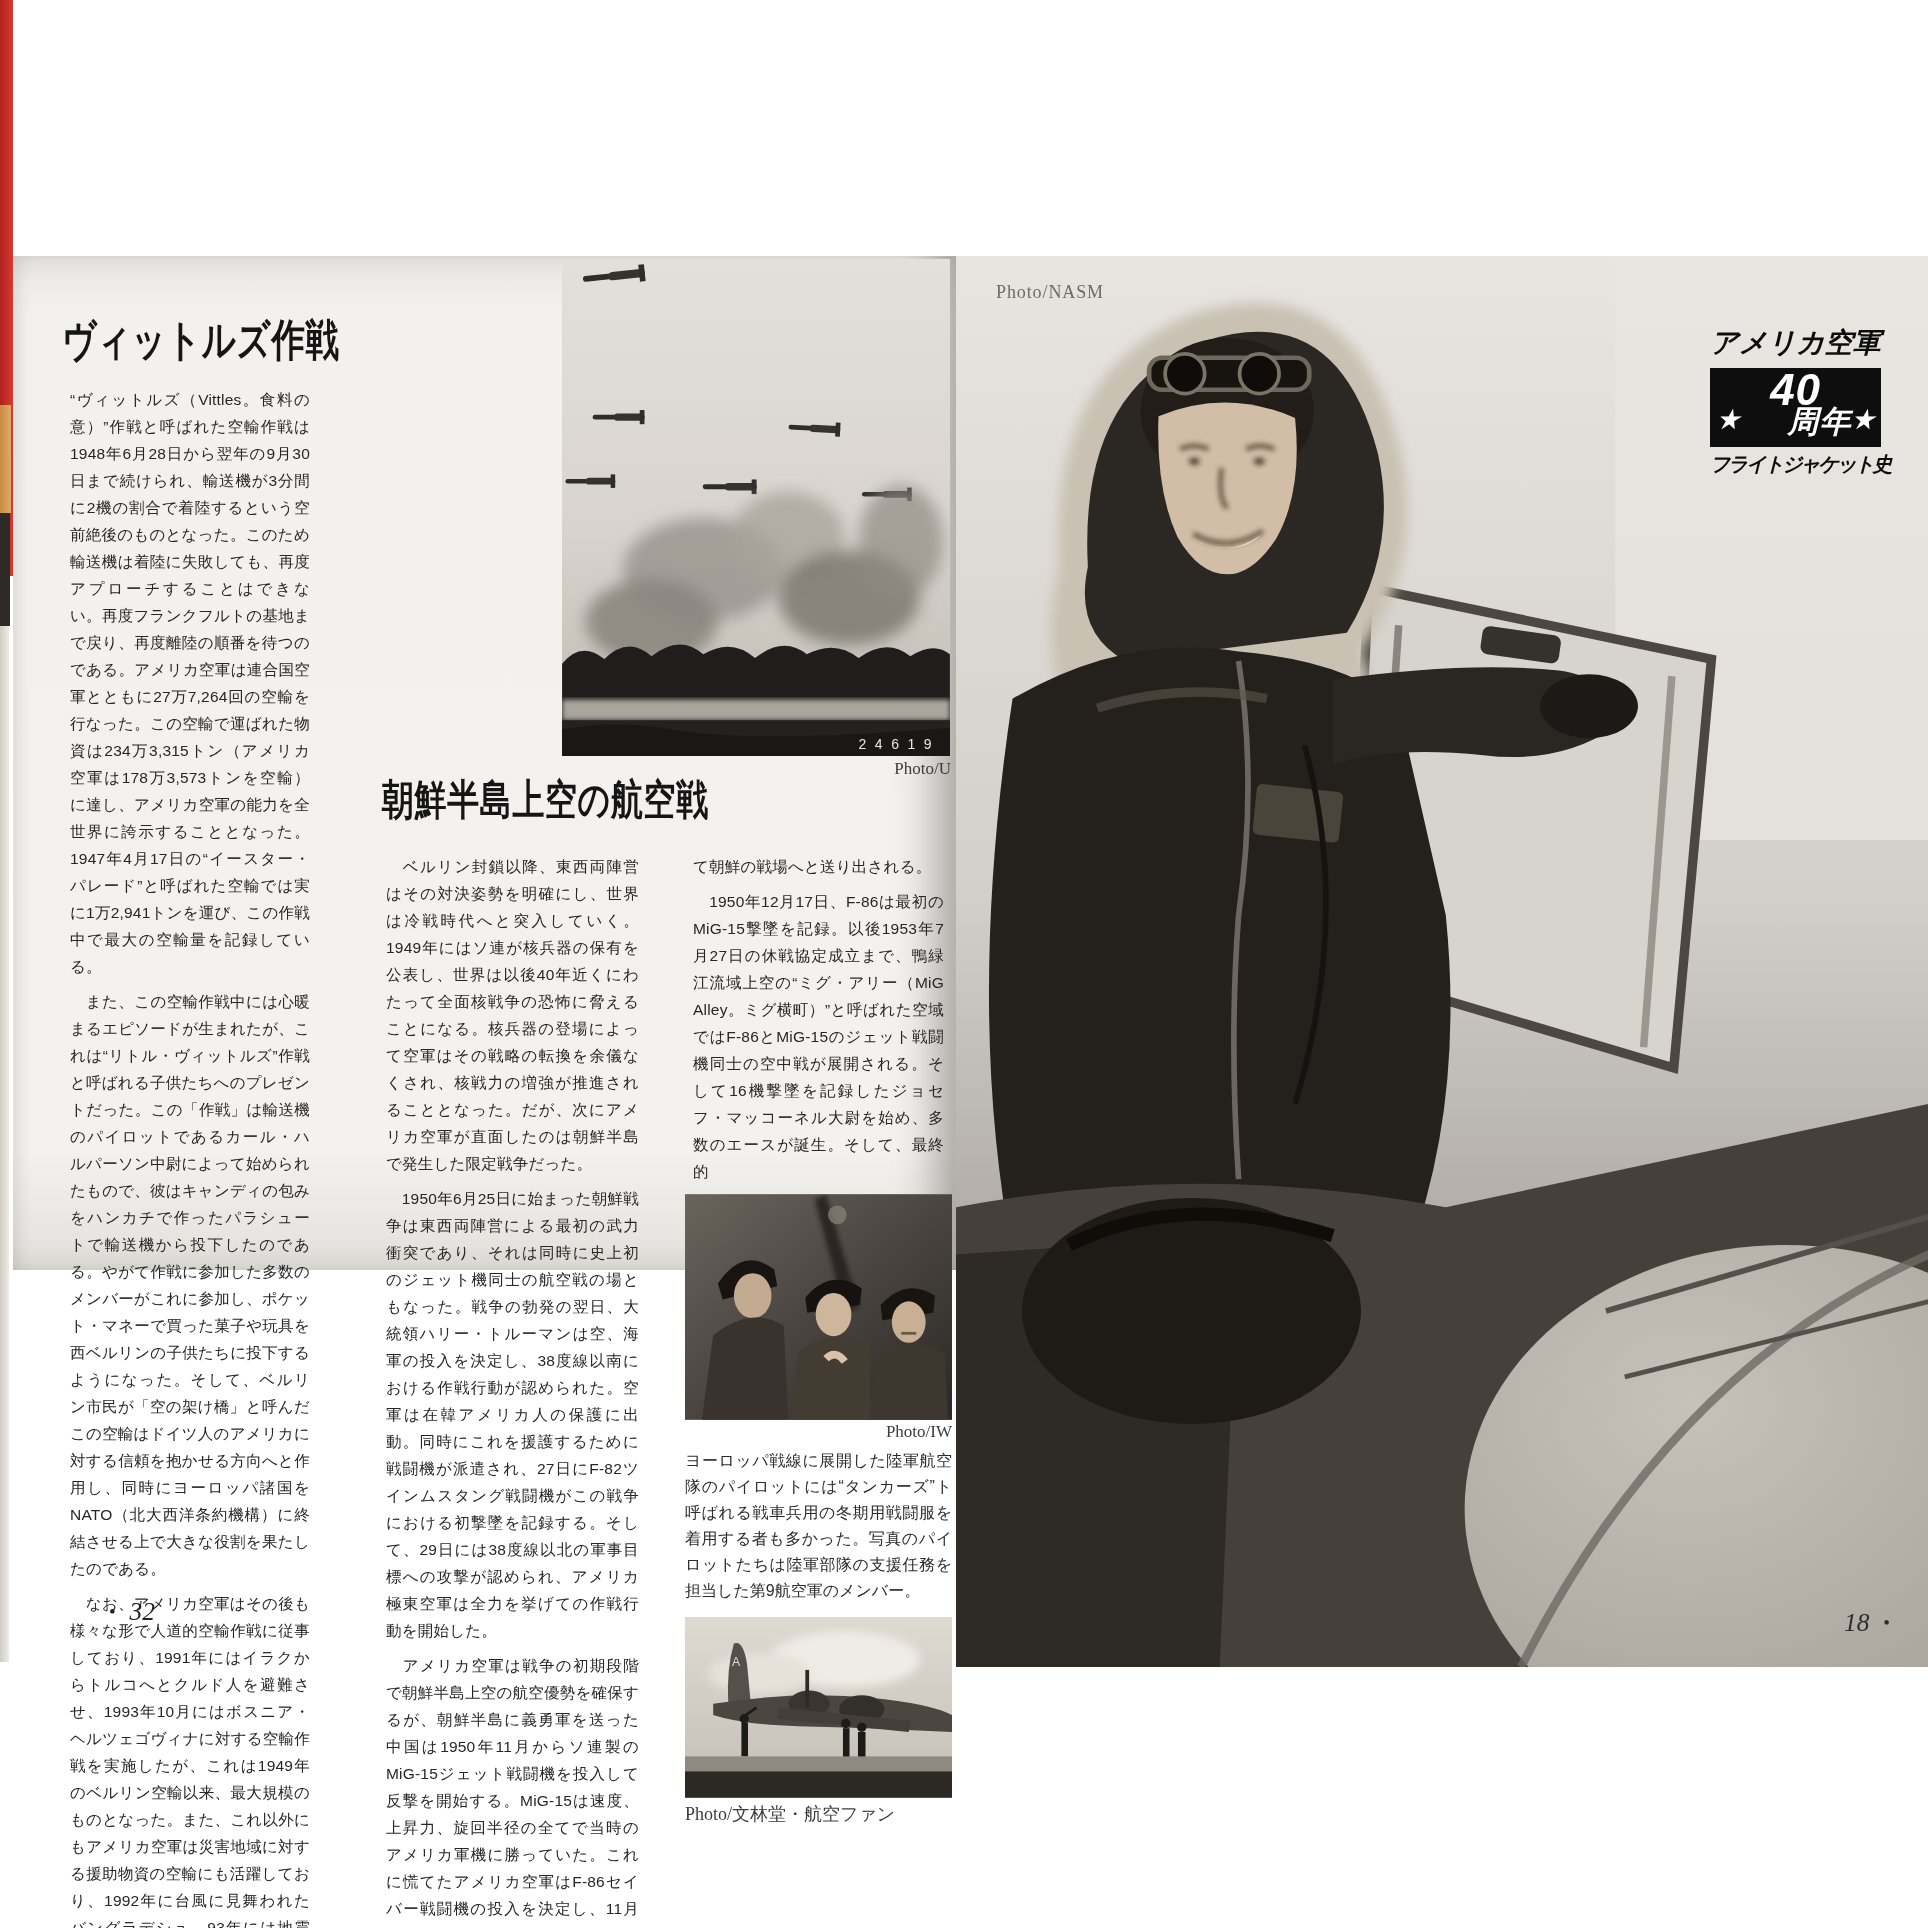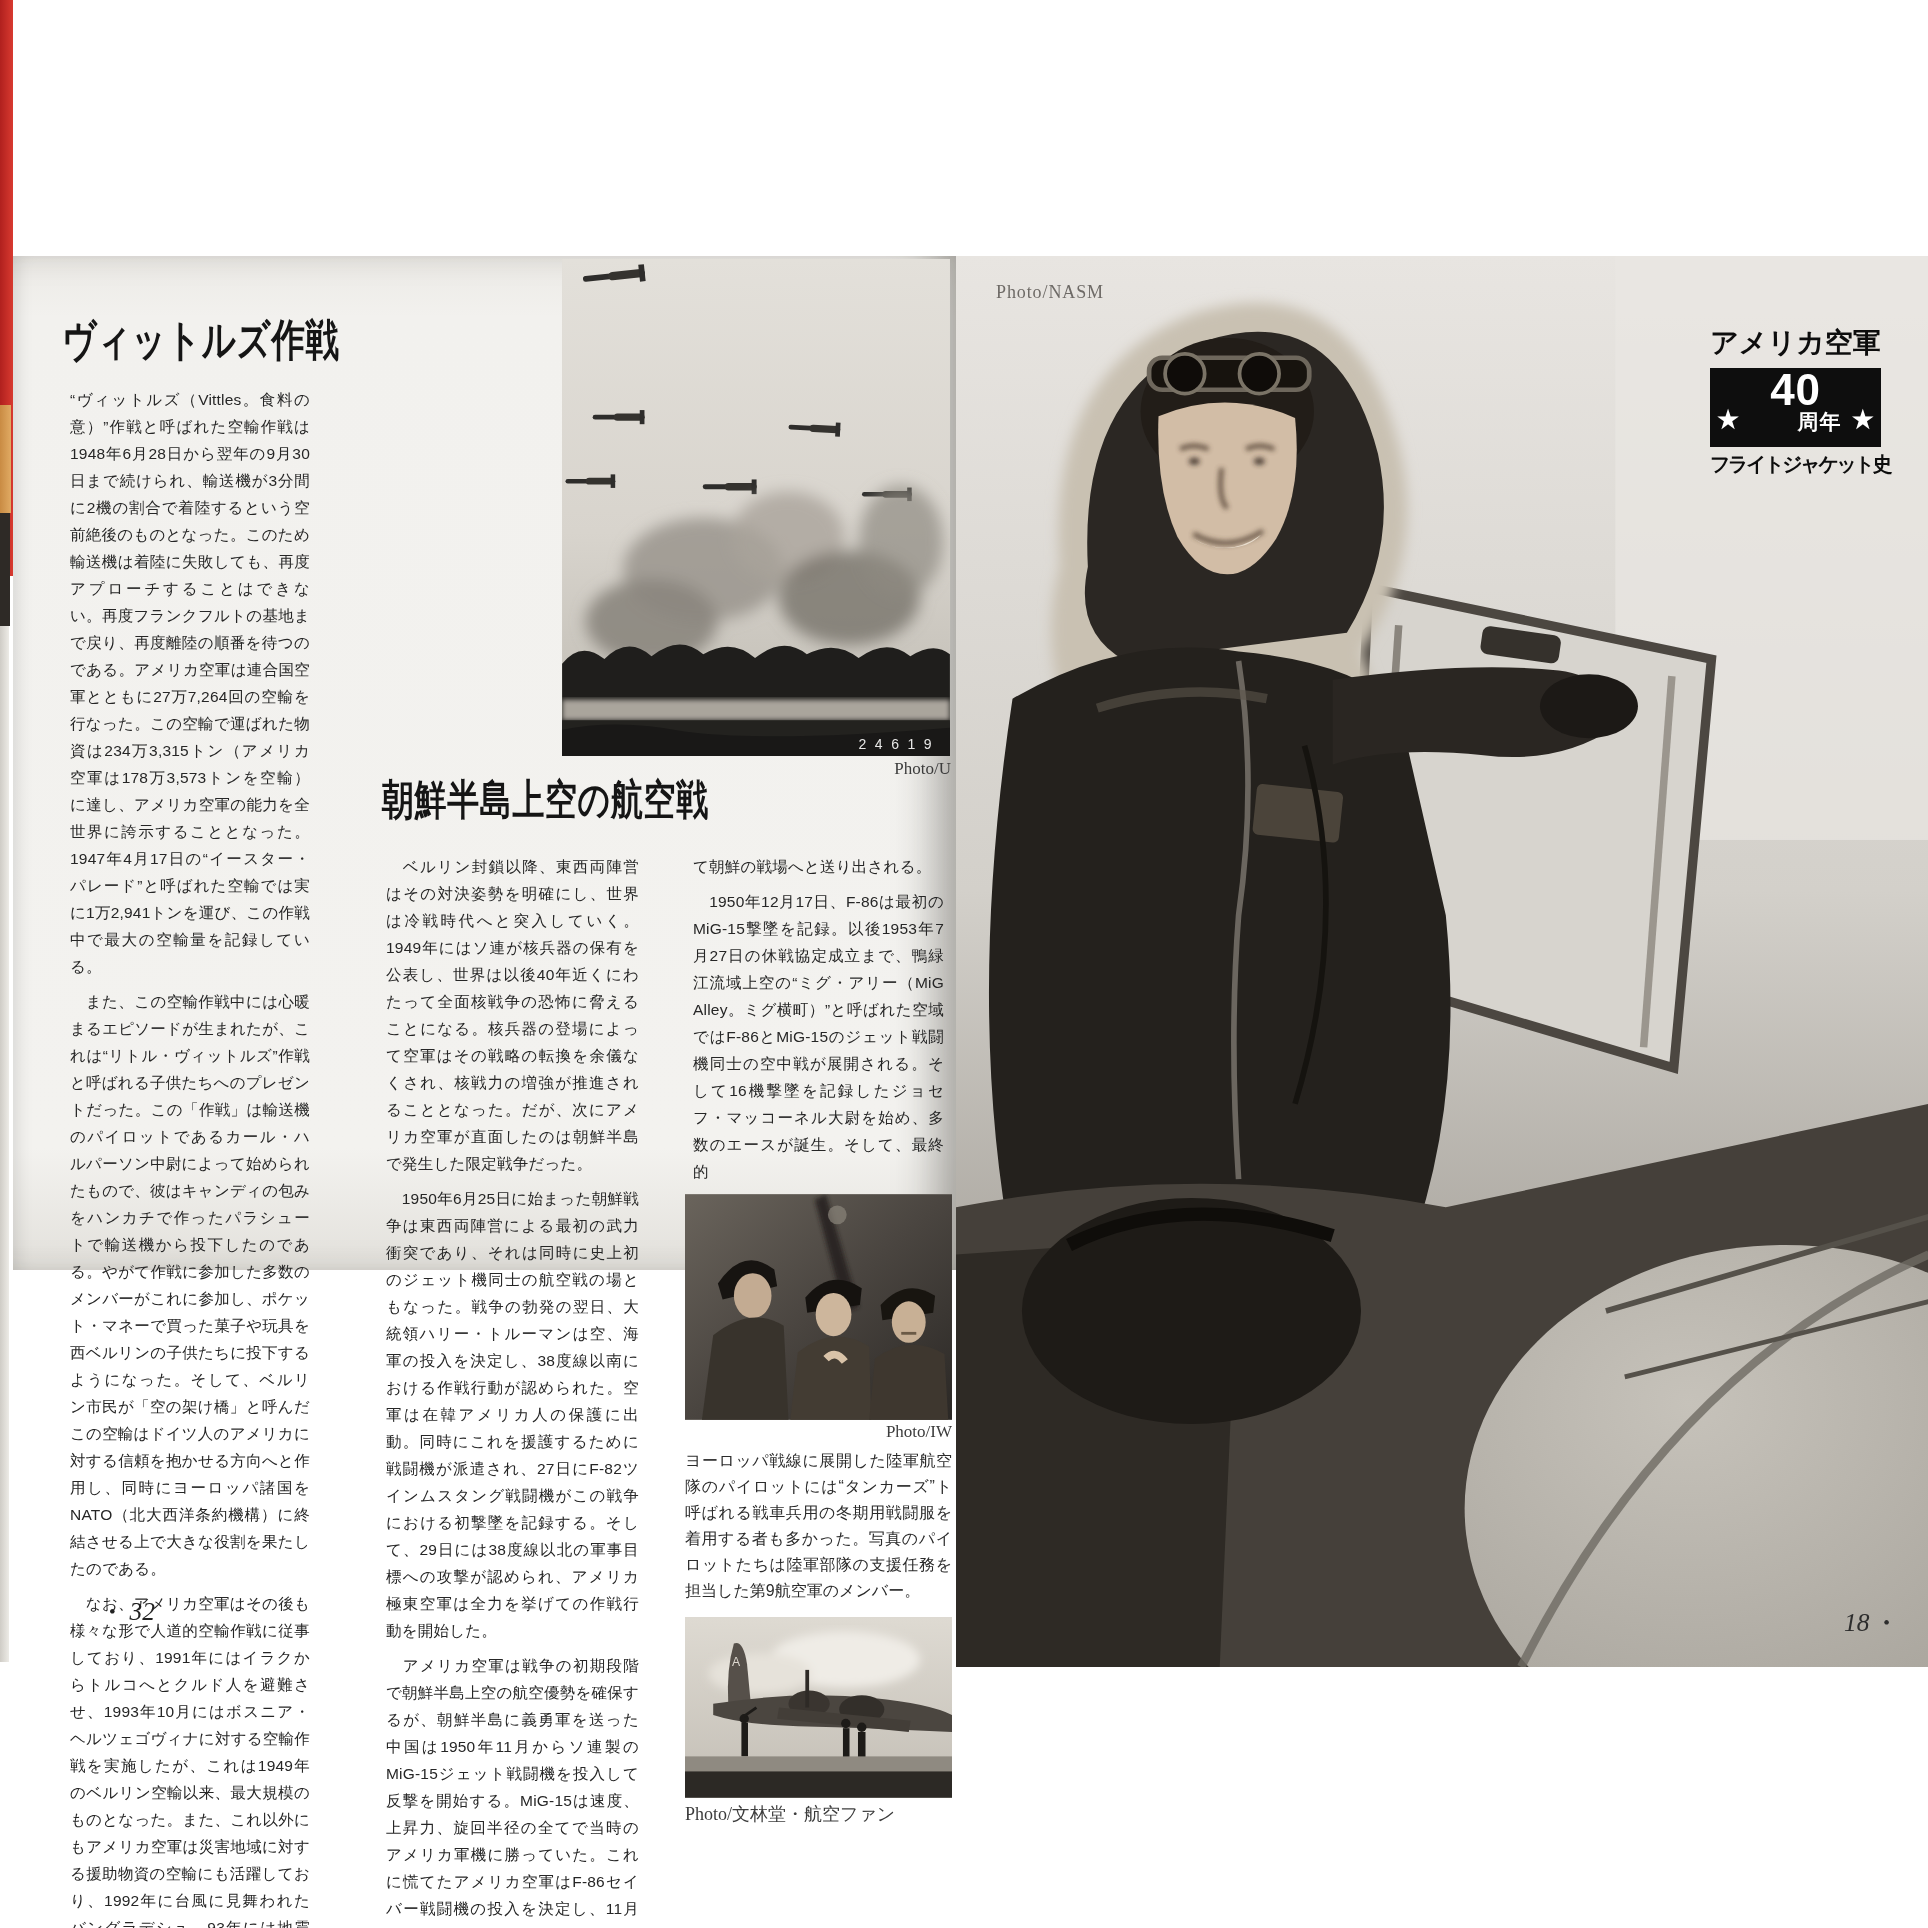--- a/index.html
+++ b/index.html
@@ -35,26 +35,26 @@
   
   #col3 .fig{width:267px;}
   .credit-line-r{text-align:right;margin:1.9px 0 0 0;}
 
   
   #page-right{left:956px;top:256px;width:973px;height:1411px;background:#d6d3cd;
     box-shadow:inset 28px 0 47px -11.3px rgba(20,18,15,.55);}
   #page-right svg{display:block;}
   #nasm{left:40px;top:26px;}
   
-  #usaf-block{left:754px;top:68px;width:171px;text-align:center;}
+  #usaf-block{left:754px;top:68px;width:171px;text-align:center;font-style:italic;}
   .usaf-line1{font-weight:900;font-size:28px;letter-spacing:0px;color:#0d0d0d;white-space:nowrap;
     transform:scaleX(1.0);}
   .usaf-box{margin-top:5.6px;background:#0e0e0e;height:79px;position:relative;color:#fff;}
   .usaf-50{font-weight:900;font-size:44px;line-height:41px;letter-spacing:0.9px;padding-top:1.9px;}
-  .usaf-shunen{font-weight:900;font-size:21px;line-height:24.5px;letter-spacing:0.9px;padding-left:48px;}
+  .usaf-shunen{font-weight:900;font-size:31px;line-height:24.5px;letter-spacing:0.9px;padding-left:48px;}
   .usaf-star{position:absolute;bottom:13px;font-size:28px;line-height:28px;color:#fff;}
   .usaf-star.left{left:5.6px;} .usaf-star.right{right:5.6px;}
   .usaf-line3{margin-top:4.7px;font-weight:900;font-size:20px;letter-spacing:-2.4px;color:#0d0d0d;white-space:nowrap;}
   #pagenum-right{left:862px;top:1352px;color:#2d2d2d;}
 </style>
 </head>
 <body>
 
 <div id="canvas">
 

